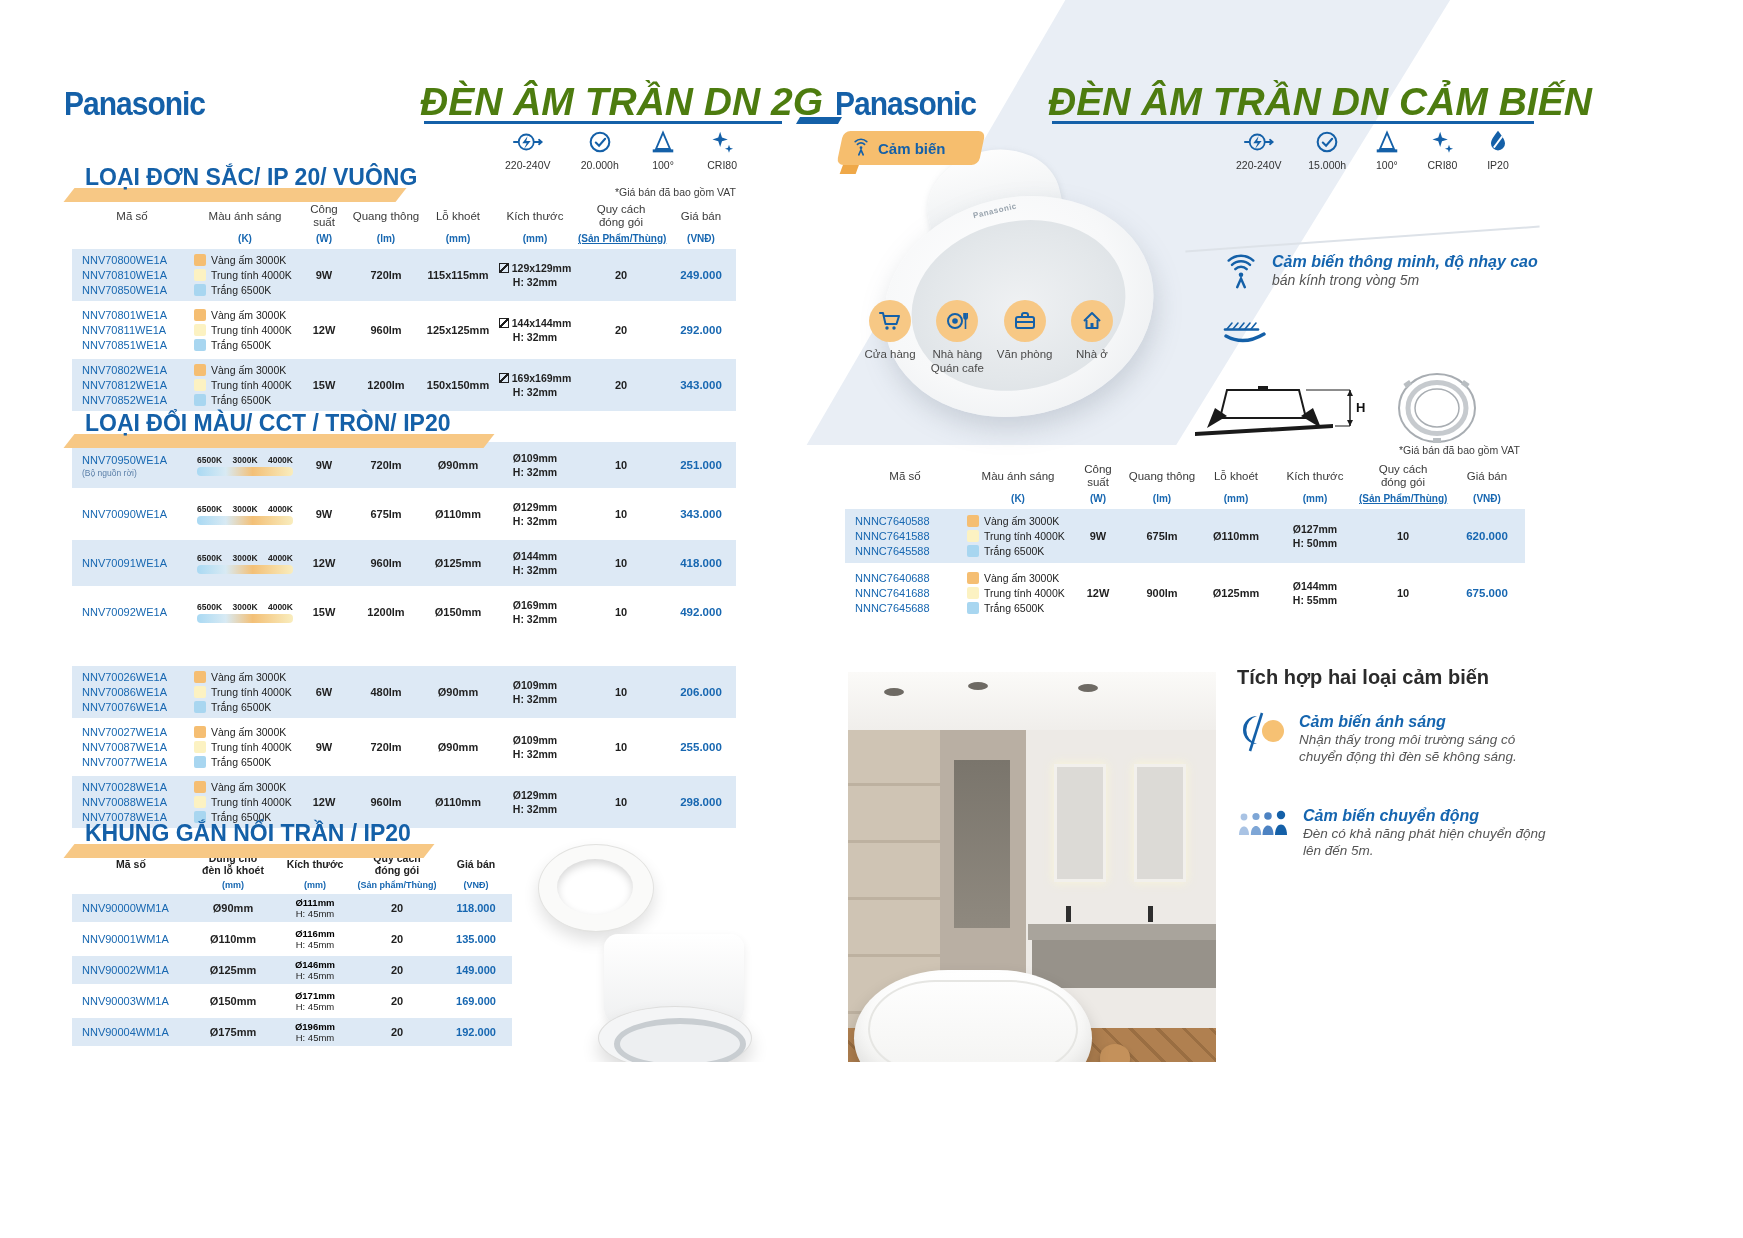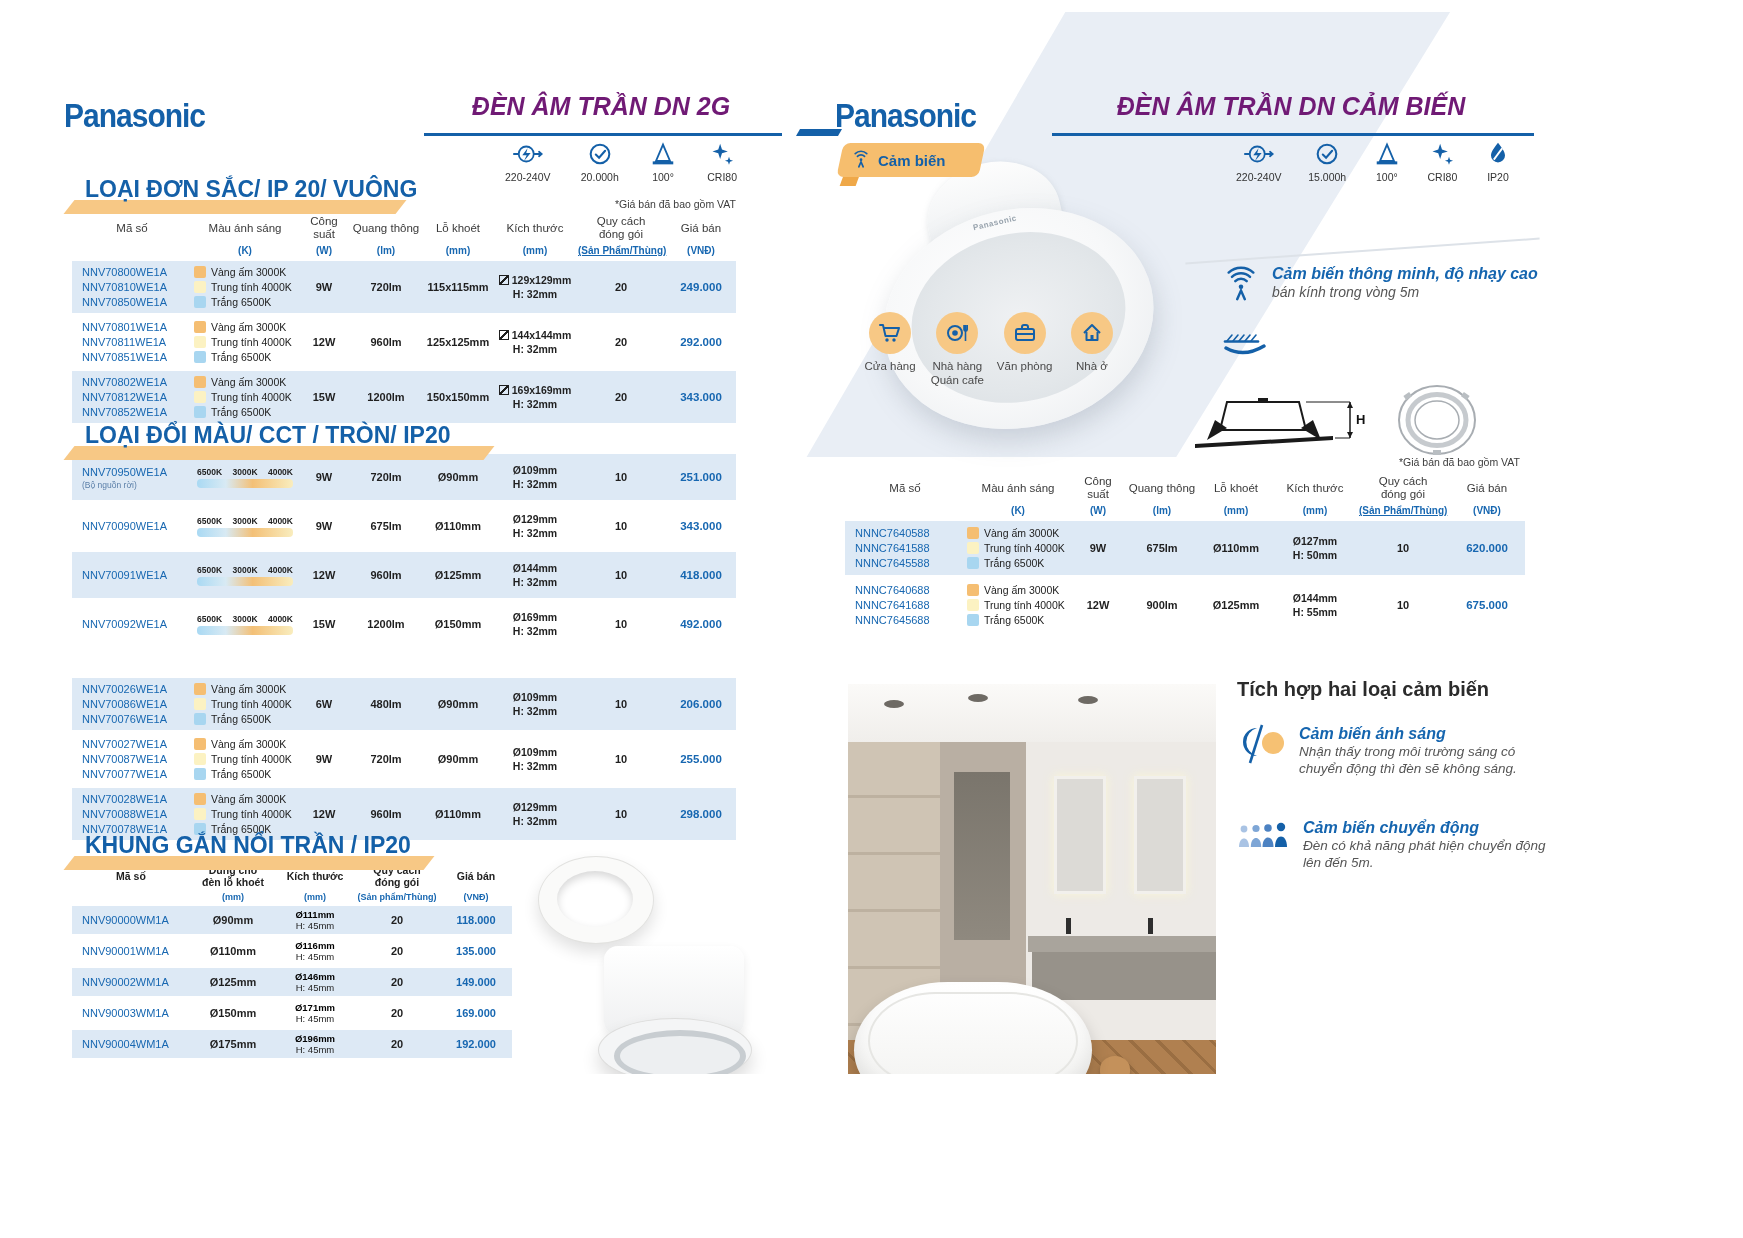--- a/index.html
+++ b/index.html
@@ -1,23 +1,23 @@
 <!DOCTYPE html>
 <html><head>
 <meta charset="utf-8">
 <style>
   html,body{margin:0;padding:0;background:#fff;}
   #stage{position:relative;width:1743px;height:1062px;background:#ffffff;
-         font-family:"Liberation Sans",sans-serif;overflow:hidden;margin-top:12px;}
+         font-family:"Liberation Sans",sans-serif;overflow:hidden;}
   .abs{position:absolute;}
 
   
   .logo{font-weight:bold;color:#1460A8;font-size:30px;letter-spacing:-1px;
         transform:scaleY(1.08);transform-origin:left top;white-space:nowrap;}
-  .ptitle{font-style:italic;font-weight:bold;color:#701a75;font-size:25px;
+  .ptitle{font-style:italic;font-weight:bold;color:#4d7c0f;font-size:39px;
           white-space:nowrap;text-align:center;}
   .t-underline{height:3px;background:#1460A8;}
 
   
   .specs{display:flex;justify-content:space-between;}
   .spec{display:flex;flex-direction:column;align-items:center;gap:3px;}
   .spec svg{display:block;}
   .spec-label{font-size:10.5px;color:#333;white-space:nowrap;}
 
   

